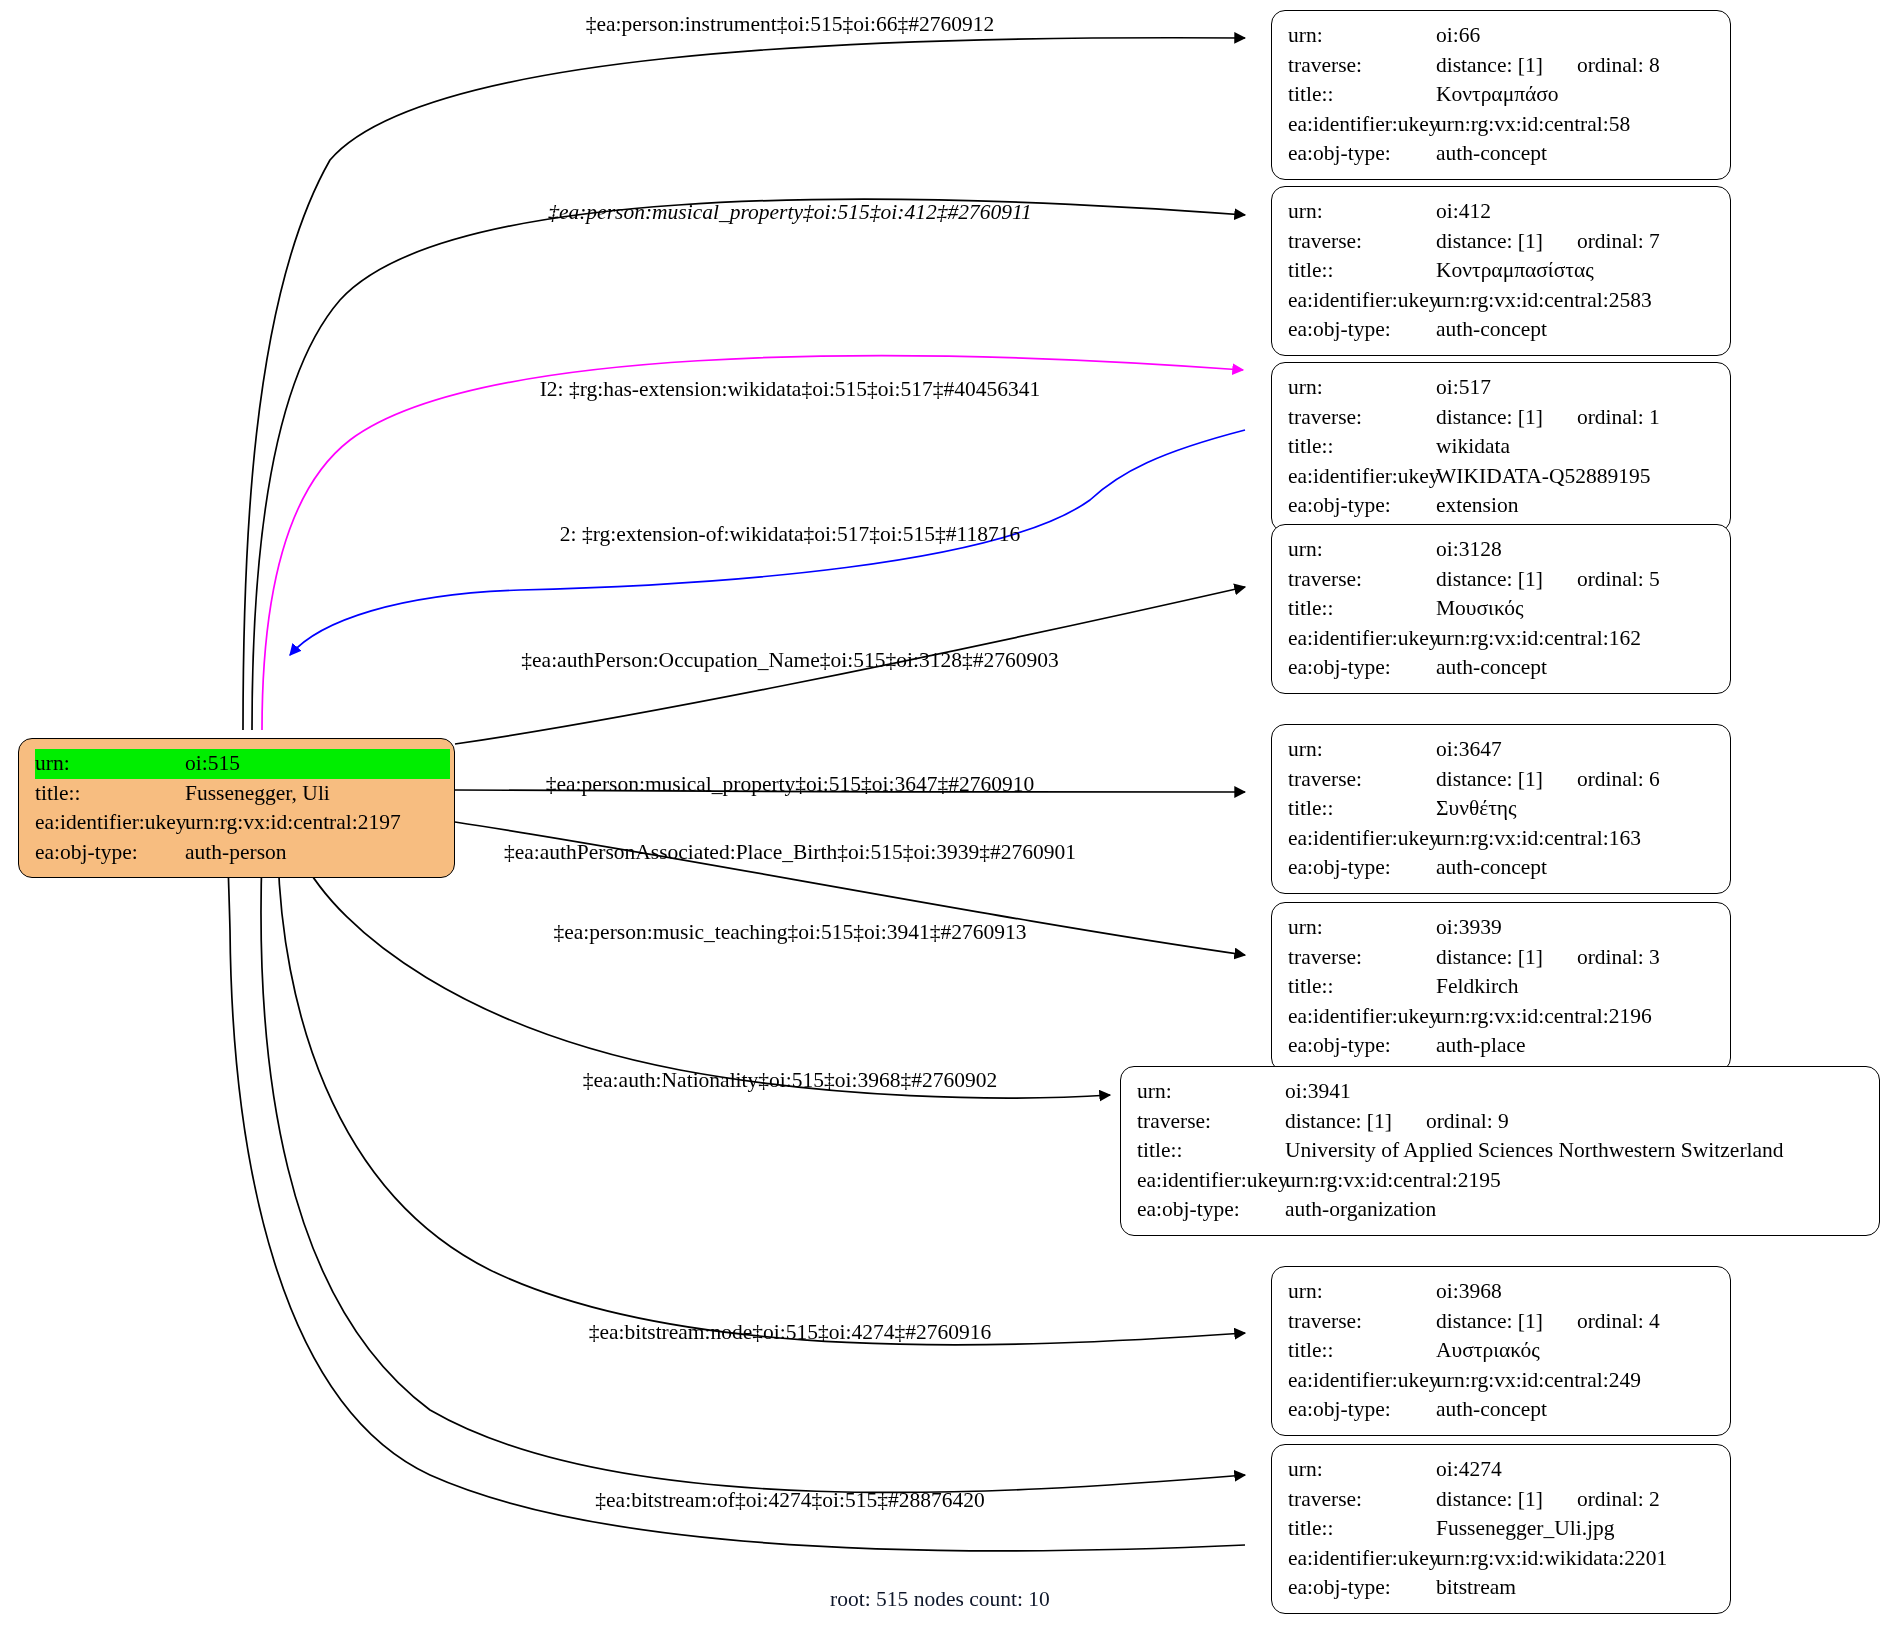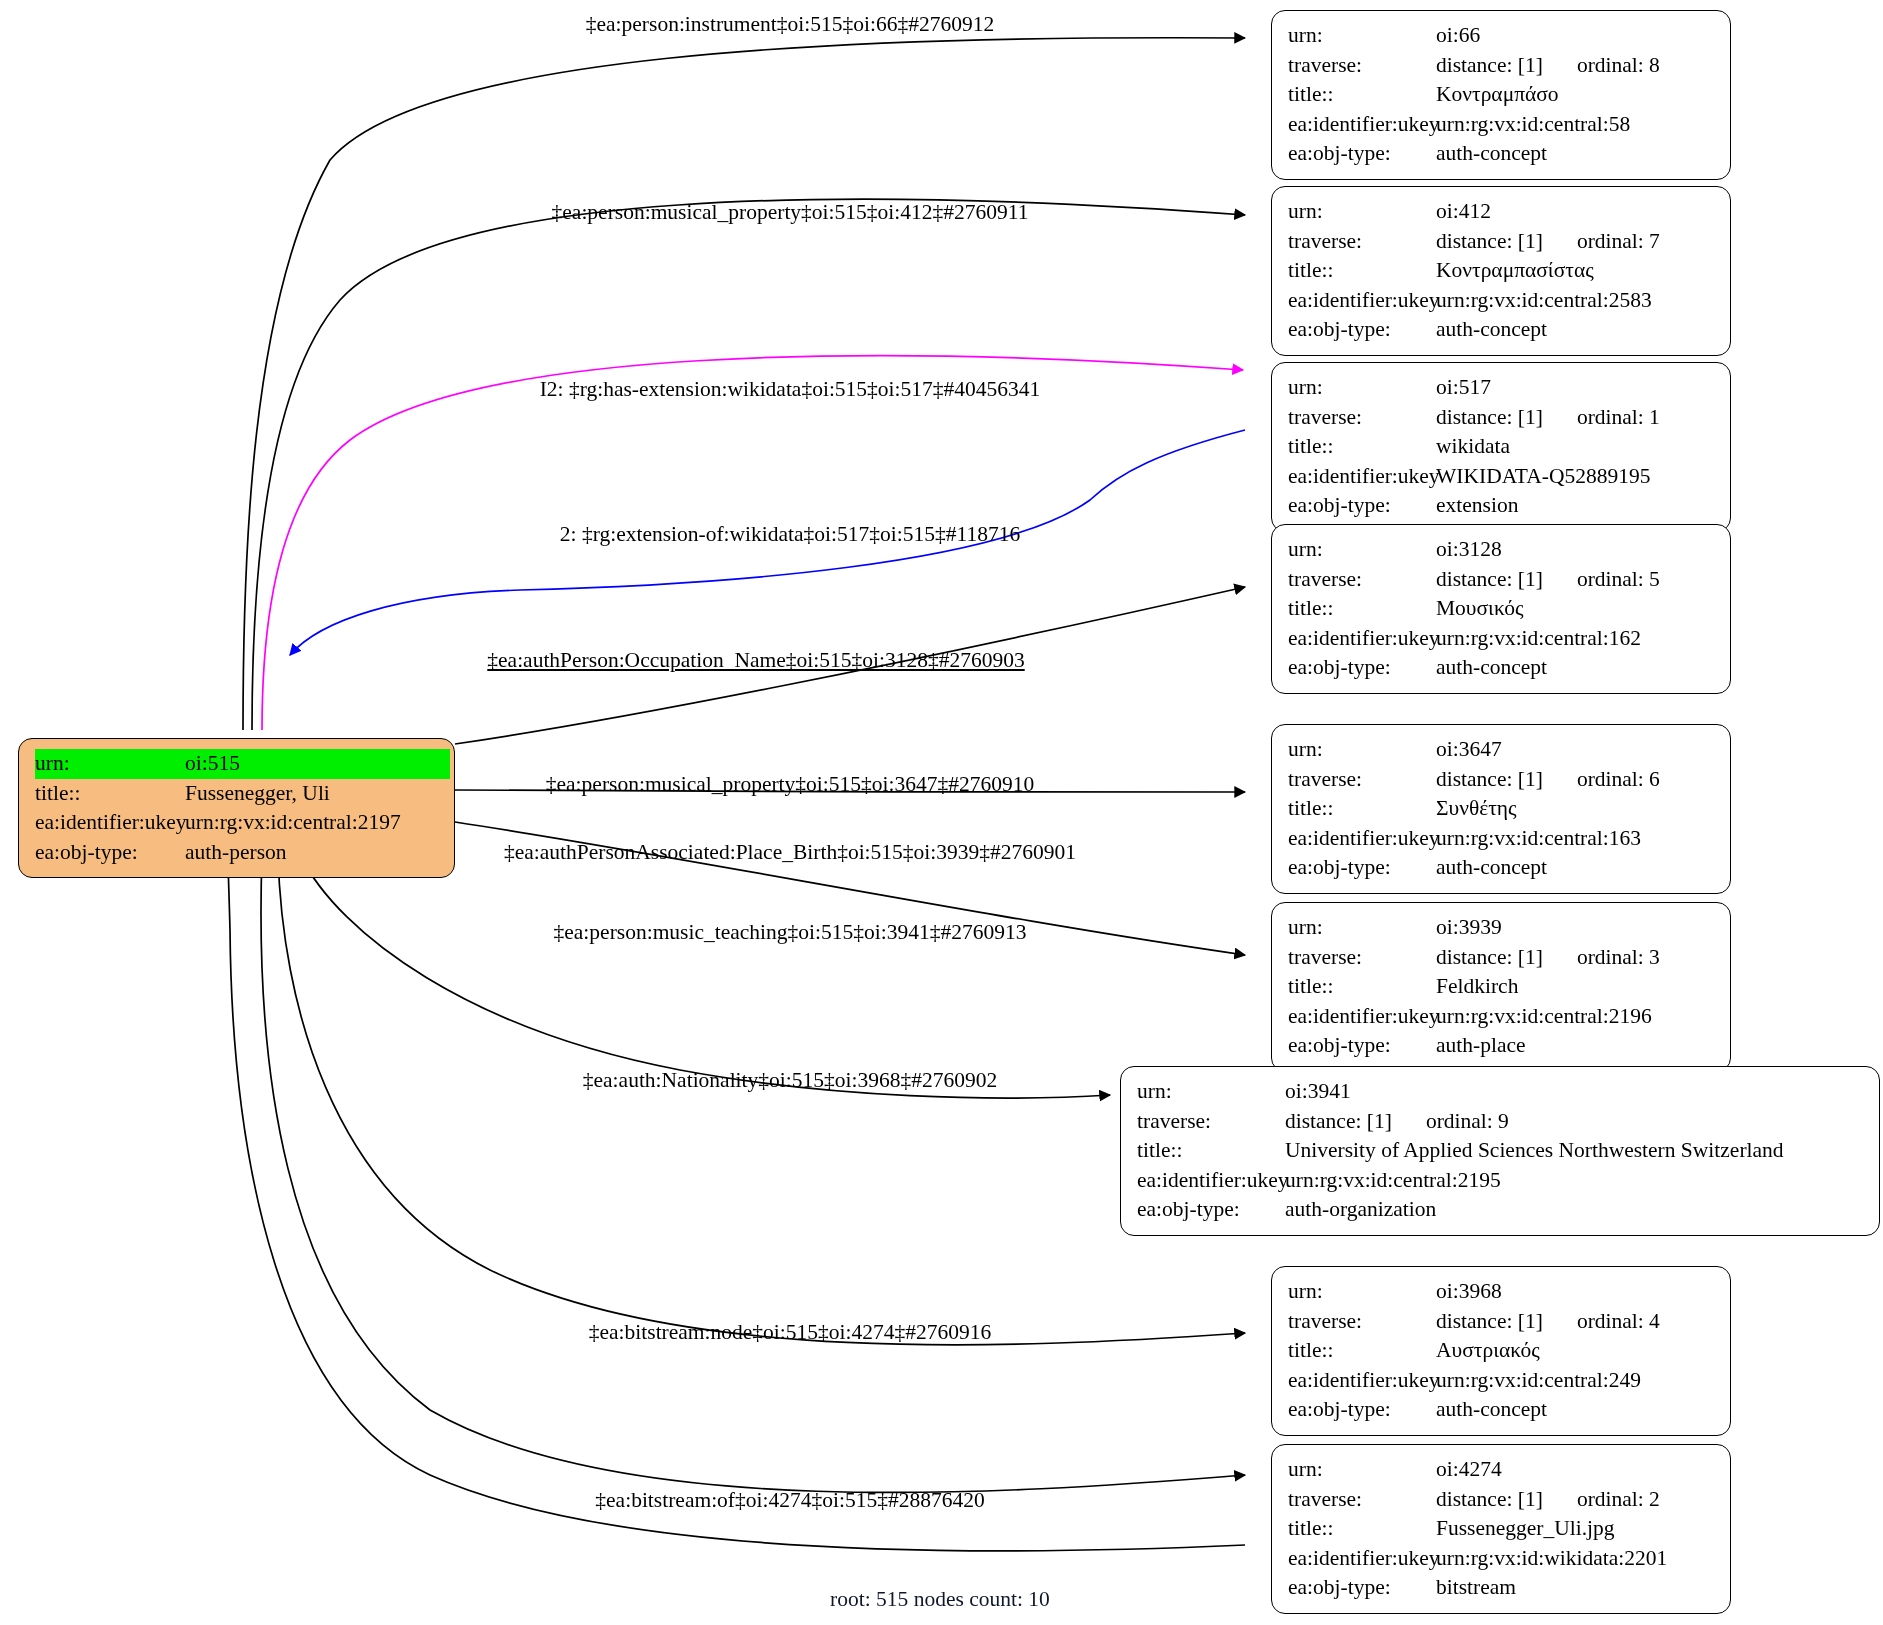--- a/index.html
+++ b/index.html
@@ -124,27 +124,27 @@
 
     <path d="M 278,855 C 282,1000 330,1190 490,1270 C 680,1362 1000,1350 1245,1333" fill="none" stroke="#000000" stroke-width="1.7" marker-end="url(#arrow-black)"></path>
 
     <path d="M 262,855 C 255,1060 282,1300 430,1410 C 620,1520 1000,1495 1245,1475" fill="none" stroke="#000000" stroke-width="1.7" marker-end="url(#arrow-black)"></path>
 
     <path d="M 1245,1545 C 1000,1556 620,1560 430,1475 C 280,1405 232,1160 230,930 C 229,890 228,870 228,855" fill="none" stroke="#000000" stroke-width="1.7" marker-end="url(#arrow-black)"></path>
   </svg>
 
   <div class="edge-label" style="left:790px; top:12px;">‡ea:person:instrument‡oi:515‡oi:66‡#2760912</div>
 
-  <div class="edge-label" style="left:790px; top:200px;">‡ea:person:musical_property‡oi:515‡oi:412‡#2760911</div>
+  <div class="edge-label" style="left:790px; top:200px;font-style:italic;">‡ea:person:musical_property‡oi:515‡oi:412‡#2760911</div>
 
   <div class="edge-label" style="left:790px; top:377px;">I2: ‡rg:has-extension:wikidata‡oi:515‡oi:517‡#40456341</div>
 
   <div class="edge-label" style="left:790px; top:522px;">2: ‡rg:extension-of:wikidata‡oi:517‡oi:515‡#118716</div>
 
-  <div class="edge-label" style="left:756px; top:648px;text-decoration:underline;">‡ea:authPerson:Occupation_Name‡oi:515‡oi:3128‡#2760903</div>
+  <div class="edge-label" style="left:790px; top:648px;">‡ea:authPerson:Occupation_Name‡oi:515‡oi:3128‡#2760903</div>
 
   <div class="edge-label" style="left:790px; top:772px;">‡ea:person:musical_property‡oi:515‡oi:3647‡#2760910</div>
 
   <div class="edge-label" style="left:790px; top:840px;">‡ea:authPersonAssociated:Place_Birth‡oi:515‡oi:3939‡#2760901</div>
 
   <div class="edge-label" style="left:790px; top:920px;">‡ea:person:music_teaching‡oi:515‡oi:3941‡#2760913</div>
 
   <div class="edge-label" style="left:790px; top:1068px;">‡ea:auth:Nationality‡oi:515‡oi:3968‡#2760902</div>
 
   <div class="edge-label" style="left:790px; top:1320px;">‡ea:bitstream:node‡oi:515‡oi:4274‡#2760916</div>

